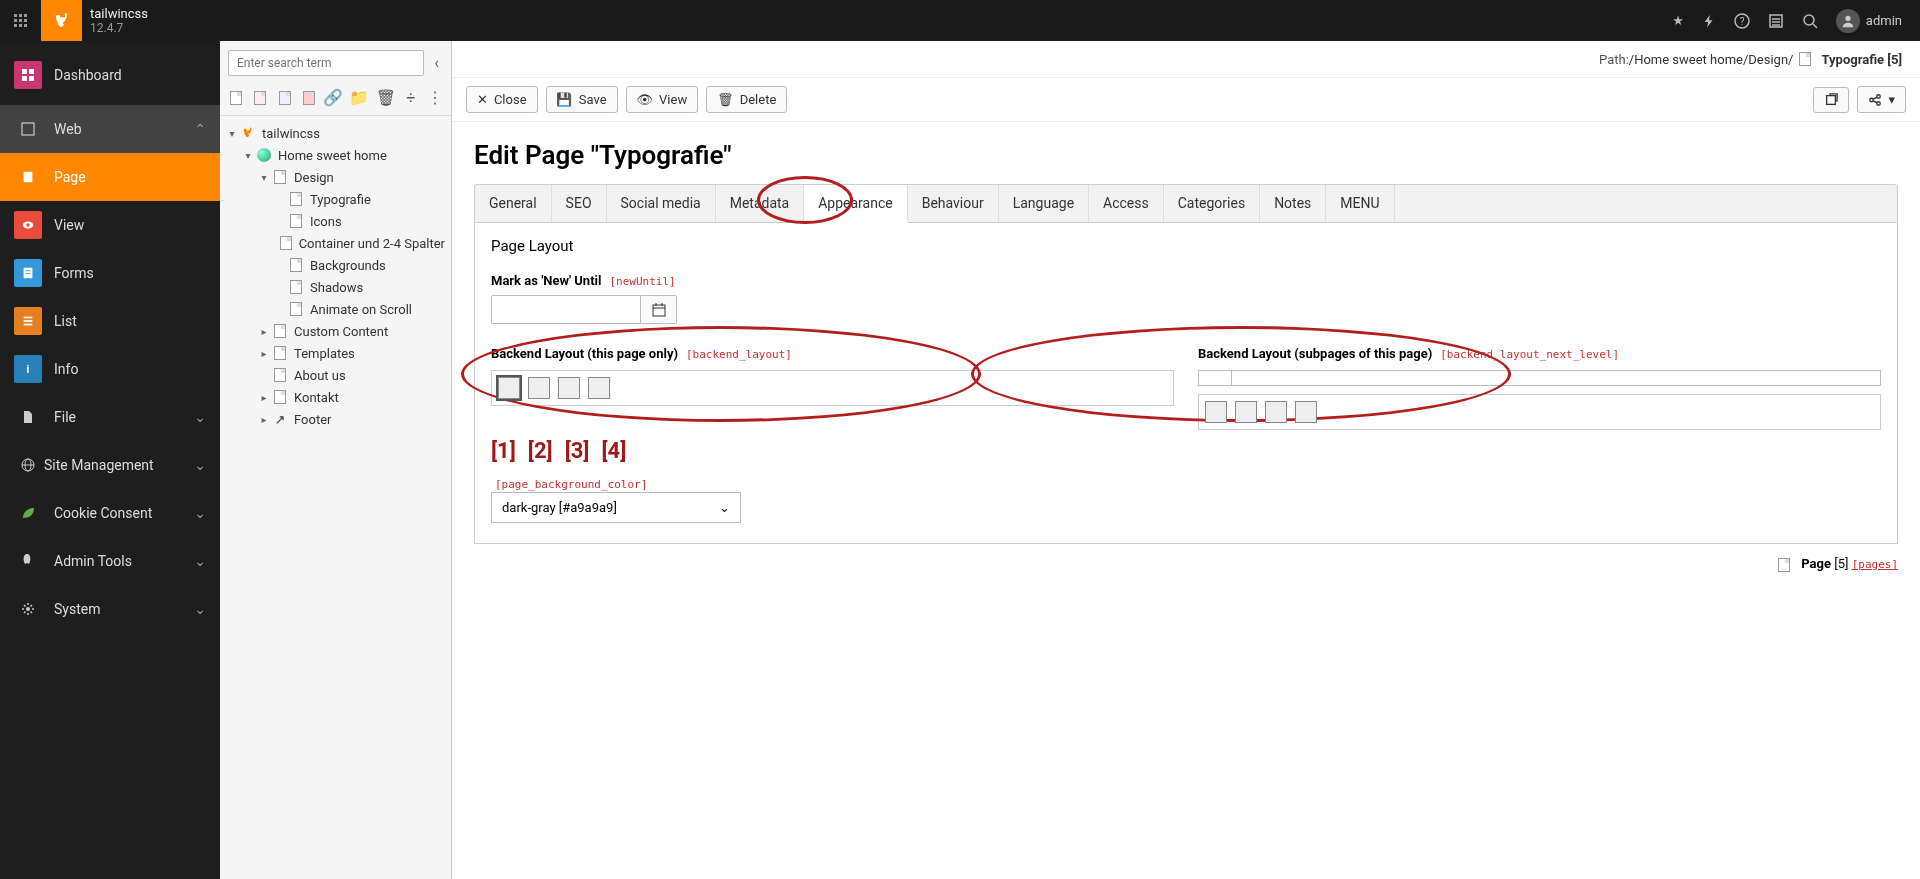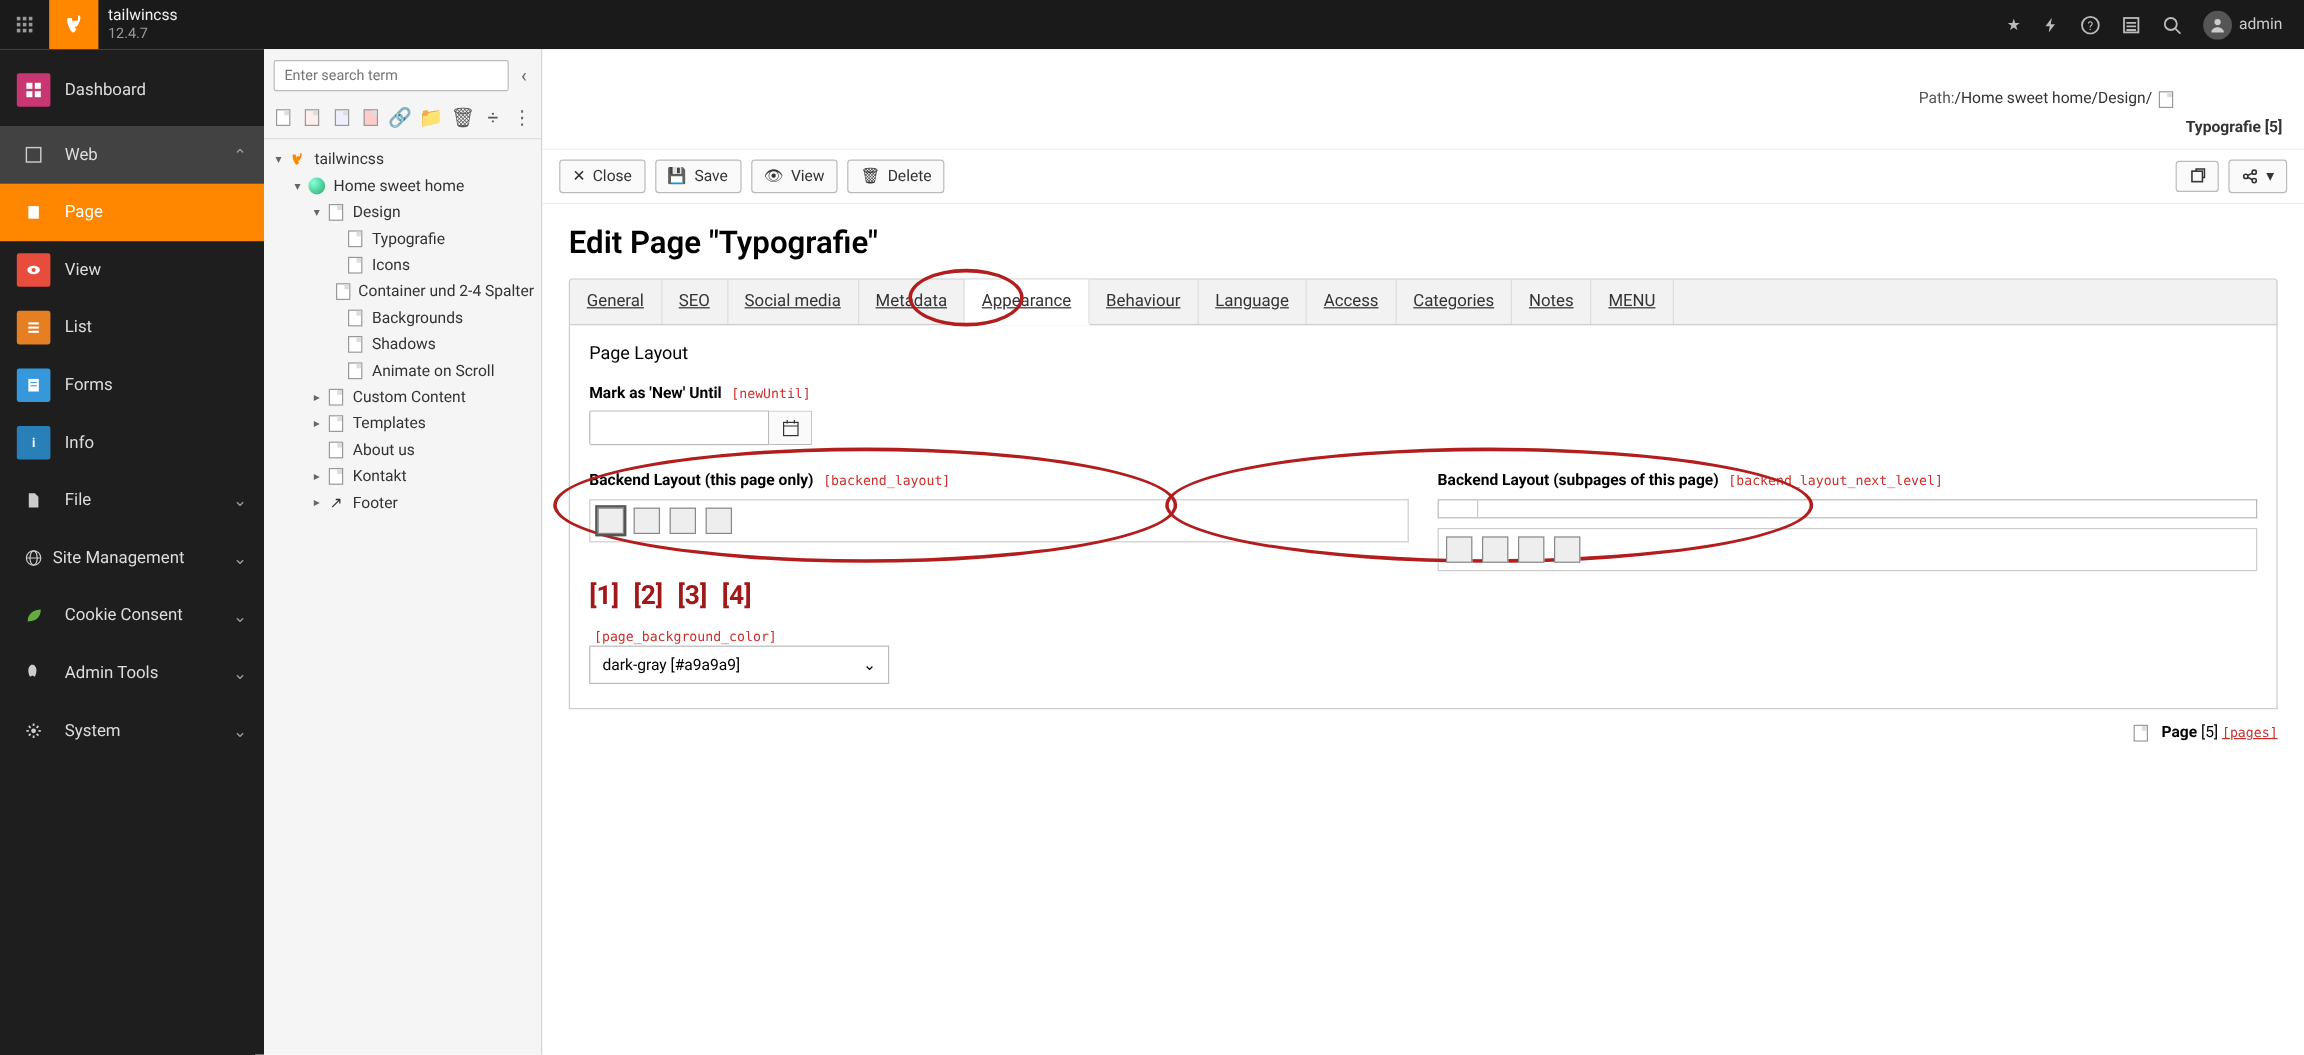--- a/index.html
+++ b/index.html
@@ -53,28 +53,28 @@
 .tree-spacer { display: inline-block; }
 .tree-ico { width: 16px; height: 16px; margin-right: 6px; display: inline-flex; align-items: center; justify-content: center; }
 .pg-ico { border: 1px solid #999; background: #fff; width: 12px; height: 14px; position: relative; }
 .pg-ico::after { content: ''; position: absolute; top: 0; right: 0; width: 4px; height: 4px; background: #ddd; }
 .globe-ico { width: 14px; height: 14px; border-radius: 50%; background: radial-gradient(circle at 30% 30%, #8fd, #2a6); }
 
 
 .main { flex: 1; background: #fff; display: flex; flex-direction: column; overflow: hidden; }
 .path-bar { display: flex; align-items: center; justify-content: flex-end; padding: 10px 18px; font-size: 13px; color: #333; border-bottom: 1px solid #eee; }
 .path-bar .path-lbl { color: #555; }
-.path-bar .crumb-title { font-weight: bold; margin-left: 4px; margin-top: 48px; }
+.path-bar .crumb-title { font-weight: bold; margin-left: 4px; }
 .doc-actions { display: flex; align-items: center; padding: 8px 14px; gap: 8px; border-bottom: 1px solid #eee; }
 .btn { display: inline-flex; align-items: center; gap: 6px; padding: 5px 10px; border: 1px solid #bbb; background: #fafafa; border-radius: 3px; font-size: 13px; cursor: pointer; color: #333; }
 .doc-actions .spacer { flex: 1; }
 .content { padding: 18px 22px; overflow-y: auto; position: relative; }
 h1.page-title { font-size: 26px; font-weight: 600; margin-bottom: 14px; }
 .tabs { display: flex; border: 1px solid #ccc; background: #f2f2f2; border-radius: 3px 3px 0 0; }
-.tab { padding: 10px 14px; font-size: 14px; color: #333; cursor: pointer; border-right: 1px solid #ddd; text-decoration: underline; }
+.tab { padding: 10px 14px; font-size: 14px; color: #333; cursor: pointer; border-right: 1px solid #ddd; }
 .tab.active { background: #fff; border-bottom: 2px solid #fff; margin-bottom: -1px; }
 .panel { border: 1px solid #ccc; border-top: none; padding: 14px 16px 20px; background: #fff; }
 .section-title { font-size: 15px; margin-bottom: 10px; }
 .field-label { font-weight: bold; font-size: 13px; display: inline-block; margin-top: 8px; }
 .field-key { font-family: monospace; font-size: 11px; color: #c9302c; margin-left: 4px; }
 .date-row { display: flex; gap: 0; margin: 6px 0 14px; }
 .date-input { width: 150px; padding: 6px; border: 1px solid #bbb; border-radius: 2px 0 0 2px; font-size: 13px; }
 .date-btn { width: 36px; border: 1px solid #bbb; border-left: none; background: #fafafa; display: flex; align-items: center; justify-content: center; cursor: pointer; border-radius: 0 2px 2px 0; }
 .two-col { display: flex; gap: 24px; }
 .col { flex: 1; }
@@ -203,38 +203,38 @@
       <div class="side-item sub">
         <span class="side-icon ic-view">
             <svg width="14" height="14" viewBox="0 0 16 16" fill="#fff">
               <ellipse cx="8" cy="8" rx="6" ry="4"></ellipse>
               <circle cx="8" cy="8" r="2" fill="#e74c3c"></circle>
             </svg>
           </span>
         <span>View</span>
       </div>
       <div class="side-item sub">
+        <span class="side-icon ic-forms">
+            <svg width="14" height="14" viewBox="0 0 16 16" fill="#fff">
+              <rect x="3" y="2" width="10" height="12"></rect>
+              <rect x="5" y="5" width="6" height="1" fill="#3498db"></rect>
+              <rect x="5" y="8" width="6" height="1" fill="#3498db"></rect>
+            </svg>
+          </span>
+        <span>Forms</span>
+      </div>
+      <div class="side-item sub">
         <span class="side-icon ic-list">
             <svg width="14" height="14" viewBox="0 0 16 16" fill="#fff">
               <rect x="3" y="3" width="10" height="2"></rect>
               <rect x="3" y="7" width="10" height="2"></rect>
               <rect x="3" y="11" width="10" height="2"></rect>
             </svg>
           </span>
         <span>List</span>
-      </div>
-      <div class="side-item sub">
-        <span class="side-icon ic-forms">
-            <svg width="14" height="14" viewBox="0 0 16 16" fill="#fff">
-              <rect x="3" y="2" width="10" height="12"></rect>
-              <rect x="5" y="5" width="6" height="1" fill="#3498db"></rect>
-              <rect x="5" y="8" width="6" height="1" fill="#3498db"></rect>
-            </svg>
-          </span>
-        <span>Forms</span>
       </div>
       <div class="side-item sub">
         <span class="side-icon ic-info">
             <svg width="14" height="14" viewBox="0 0 16 16" fill="#fff">
               <text x="8" y="12" text-anchor="middle" font-size="12" font-weight="bold">i</text>
             </svg>
           </span>
         <span>Info</span>
       </div>
     </div>

